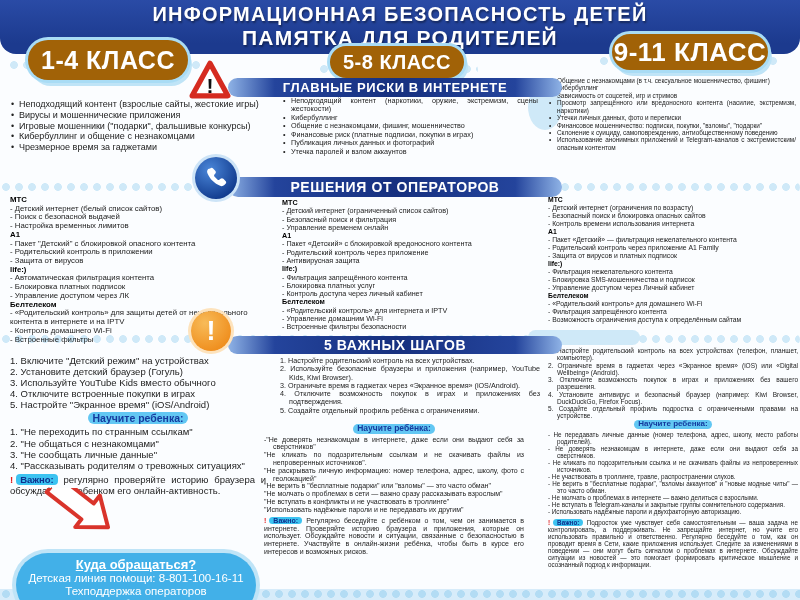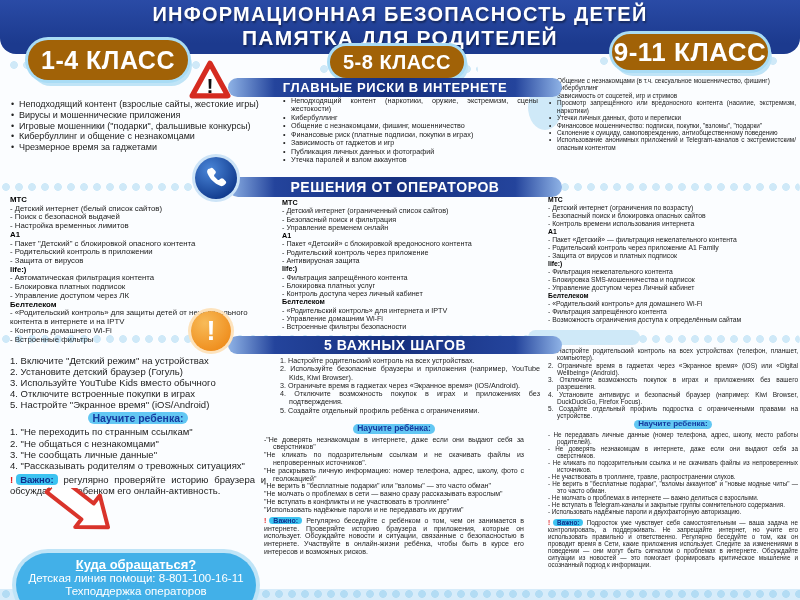--- a/index.html
+++ b/index.html
@@ -186,21 +186,20 @@
       <span>регулярно проверяйте историю браузера и обсуждайте с ребенком его онлайн-активность.</span>
     </div>
   </div>
 
   <div class="blk r2">
 
   <div class="li">Неподходящий контент (наркотики, оружие, экстремизм, сцены жестокости)</div>
       <div class="li">Кибербуллинг</div>
       <div class="li">Общение с незнакомцами, фишинг, мошенничество</div>
       <div class="li">Финансовые риск (платные подписки, покупки в играх)</div>
-      <div class="li">Зависимость от гаджетов и игр</div>
       <div class="li">Публикация личных данных и фотографий</div>
       <div class="li">Утечка паролей и взлом аккаунтов</div>
     </div>
   <div class="blk o2">
     <div>
       <div class="opname">МТС</div>
       <div>
           <div class="opitem">- Детский интернет (ограниченный список сайтов)</div>
           <div class="opitem">- Безопасный поиск и фильтрация</div>
           <div class="opitem">- Управление временем онлайн</div>

